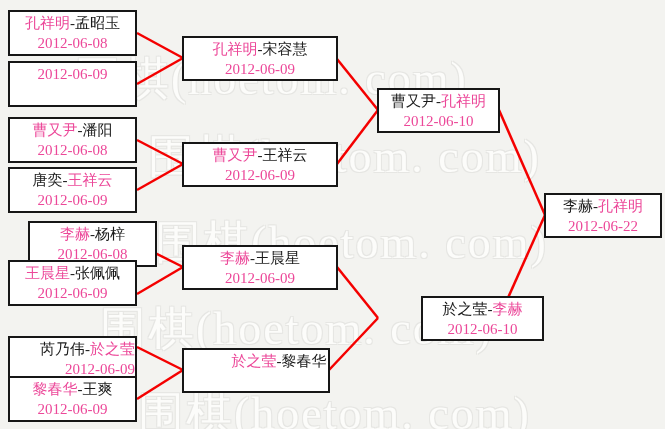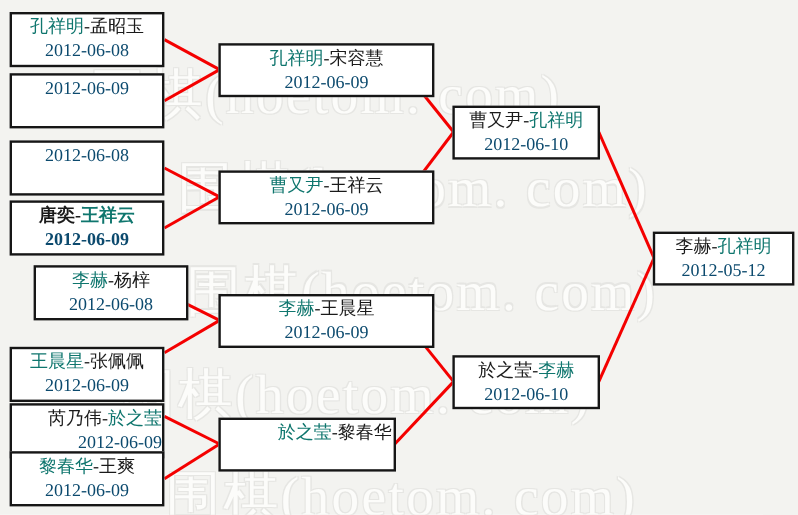--- a/index.html
+++ b/index.html
@@ -44,35 +44,35 @@
     z-index: 2;
     box-sizing: border-box;
     background: #ffffff;
     border: 2px solid #161616;
     text-align: center;
     font-size: 15px;
     line-height: 20px;
     padding-top: 1px;
     color: #1a1a1a;
   }
-  .match .red { color: #0f766e; }
-  .match .date { color: #0c4a6e; }
+  .match .red { color: #ec4899; }
+  .match .date { color: #ec4899; }
   
   .r1 { left: 8px; width: 129px; height: 46px; }
   #r1m1 { top: 10px; }  #r1m2 { top: 61px; }
-  #r1m3 { top: 117px; } #r1m4 { top: 167px; font-weight: bold; }
-  #r1m5 { top: 221px; margin-left: 20px; } #r1m6 { top: 289px; }
+  #r1m3 { top: 117px; } #r1m4 { top: 167px; }
+  #r1m5 { top: 221px; margin-left: 20px; } #r1m6 { top: 260px; }
   #r1m7 { top: 336px; text-align: right; } #r1m8 { top: 376px; }
   
-  .r2 { left: 182px; width: 180px; height: 45px; }
+  .r2 { left: 182px; width: 156px; height: 45px; }
   #r2m1 { top: 36px; }  #r2m2 { top: 142px; }
   #r2m3 { top: 245px; } #r2m4 { top: 348px; width: 148px; padding-left: 46px; }
   
   .r3 { left: 377px; width: 123px; height: 45px; }
-  #sf1 { top: 88px; } #sf2 { top: 296px; }
+  #sf1 { top: 88px; } #sf2 { top: 296px; margin-left: 44px; }
   
   .rf { left: 544px; width: 118px; height: 45px; top: 193px; }
 </style>
 </head>
 <body>
 
 <div class="stage">
 
   <div class="watermark">
     <span class="w1">围棋(hoetom. com)</span>
@@ -100,20 +100,21 @@
   </svg>
 
   <div class="match r1" id="r1m1">
     <div class="names"><span class="red">孔祥明</span><span>-</span><span>孟昭玉</span></div>
     <div class="date">2012-06-08</div>
   </div>
   <div class="match r1" id="r1m2">
     <div class="date">2012-06-09</div>
   </div>
   <div class="match r1" id="r1m3">
+    <div class="names"><span class="red">曹又尹</span><span>-</span><span>潘阳</span></div>
     <div class="date">2012-06-08</div>
   </div>
   <div class="match r1" id="r1m4">
     <div class="names"><span>唐奕</span><span>-</span><span class="red">王祥云</span></div>
     <div class="date">2012-06-09</div>
   </div>
   <div class="match r1" id="r1m5">
     <div class="names"><span class="red">李赫</span><span>-</span><span>杨梓</span></div>
     <div class="date">2012-06-08</div>
   </div>
@@ -150,16 +151,16 @@
     <div class="names"><span>曹又尹</span><span>-</span><span class="red">孔祥明</span></div>
     <div class="date">2012-06-10</div>
   </div>
   <div class="match r3" id="sf2">
     <div class="names"><span>於之莹</span><span>-</span><span class="red">李赫</span></div>
     <div class="date">2012-06-10</div>
   </div>
 
   <div class="match rf" id="final">
     <div class="names"><span>李赫</span><span>-</span><span class="red">孔祥明</span></div>
-    <div class="date">2012-05-12</div>
+    <div class="date">2012-06-22</div>
   </div>
 
 </div>
 
 </body></html>

